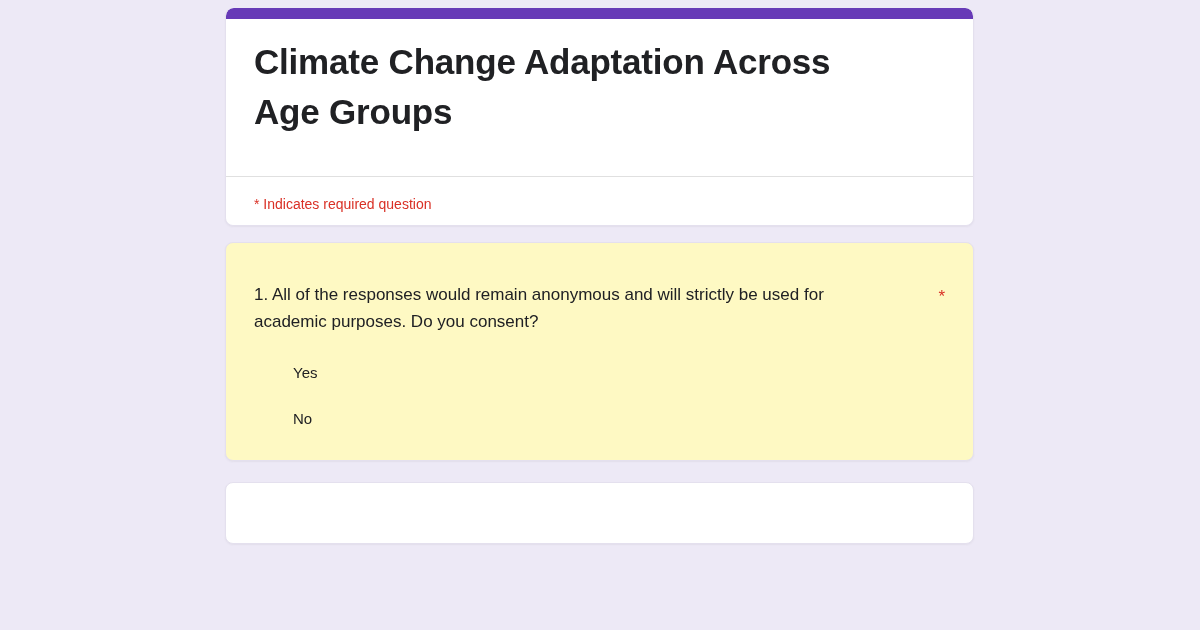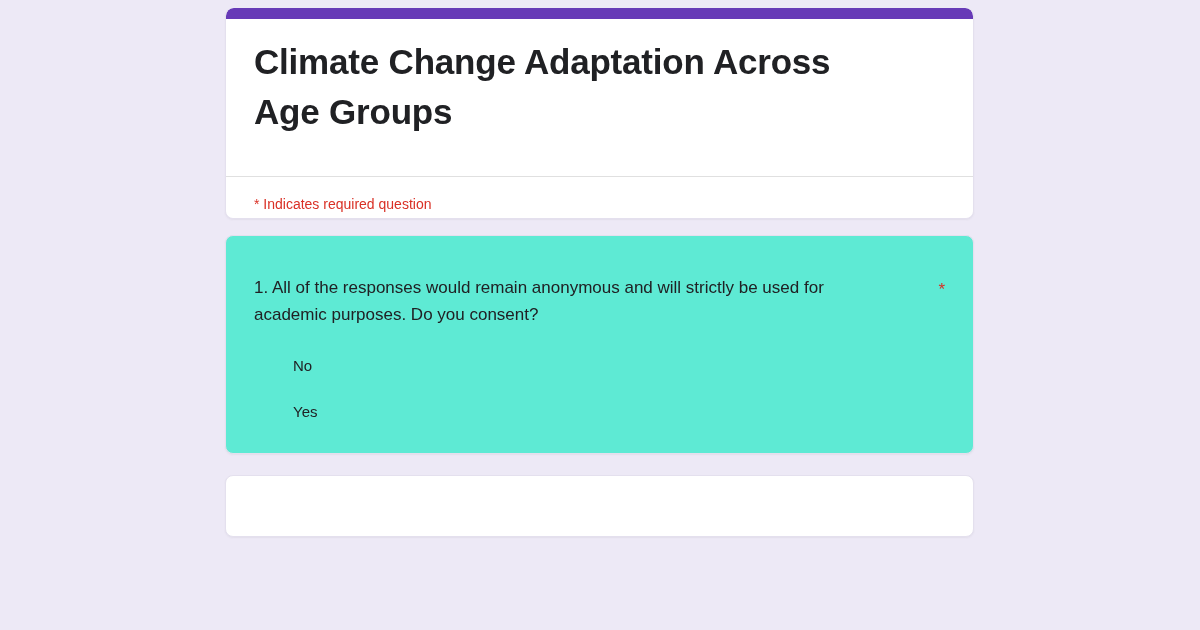--- a/index.html
+++ b/index.html
@@ -78,30 +78,30 @@
     max-width: 690px;
   }
 
   .header-divider {
     height: 1px;
     background: #e0e0e0;
     width: 100%;
   }
 
   .required-note {
-    padding: 18px 28px 4px 28px;
+    padding: 18px 28px 11px 28px;
     font-size: 14px;
     color: #d93025;
     line-height: 1.3;
   }
 
   
   .question-card {
     position: relative;
-    background: #5eead4;
+    background: #fef9c3;
     border-radius: 8px;
     border: 1px solid #e4e0ee;
     margin-top: 16px;
     padding: 38px 28px 30px 28px;
     box-shadow: 0 1px 2px rgba(60,64,67,0.06);
   }
 
   .question-row {
     position: relative;
   }
@@ -181,25 +181,25 @@
 
     <div class="question-card">
       <div class="question-row">
         <p class="question-text">1. All of the responses would remain anonymous and will strictly be used for academic purposes. Do you consent?</p>
         <span class="required-star">*</span>
       </div>
 
       <div class="options">
         <div class="option-row">
           <span class="option-radio"></span>
-          <span class="option-label">No</span>
+          <span class="option-label">Yes</span>
         </div>
         <div class="option-row">
           <span class="option-radio"></span>
-          <span class="option-label">Yes</span>
+          <span class="option-label">No</span>
         </div>
       </div>
     </div>
 
     <div class="next-card"></div>
 
   </div>
 </div>
 
 </body></html>

